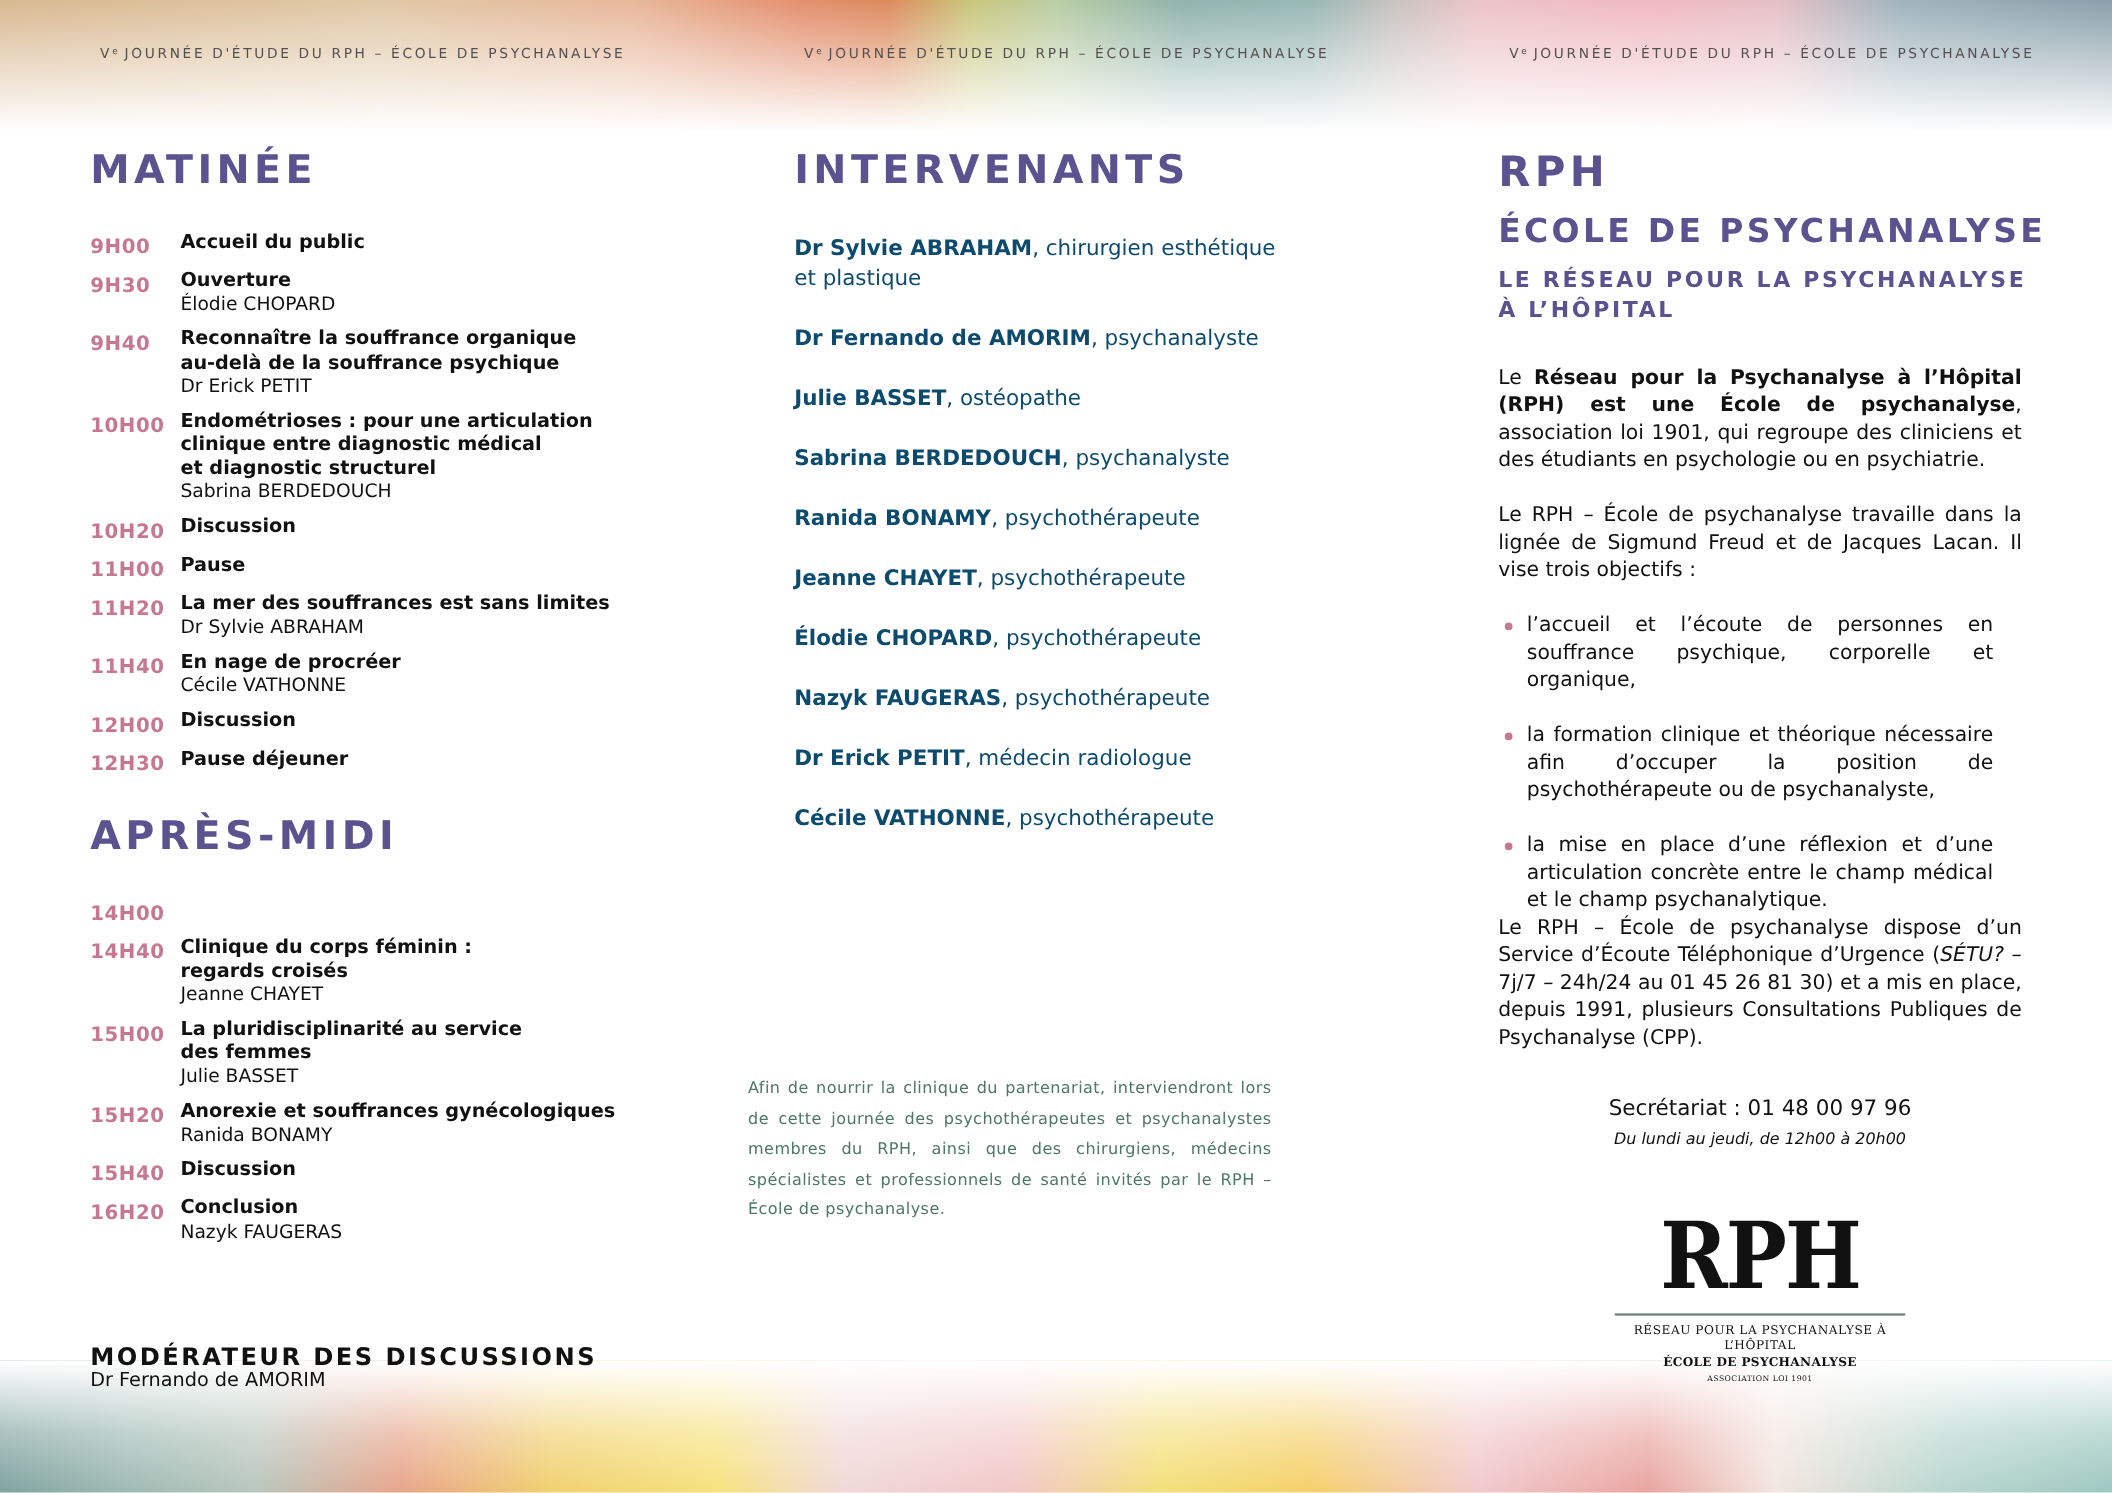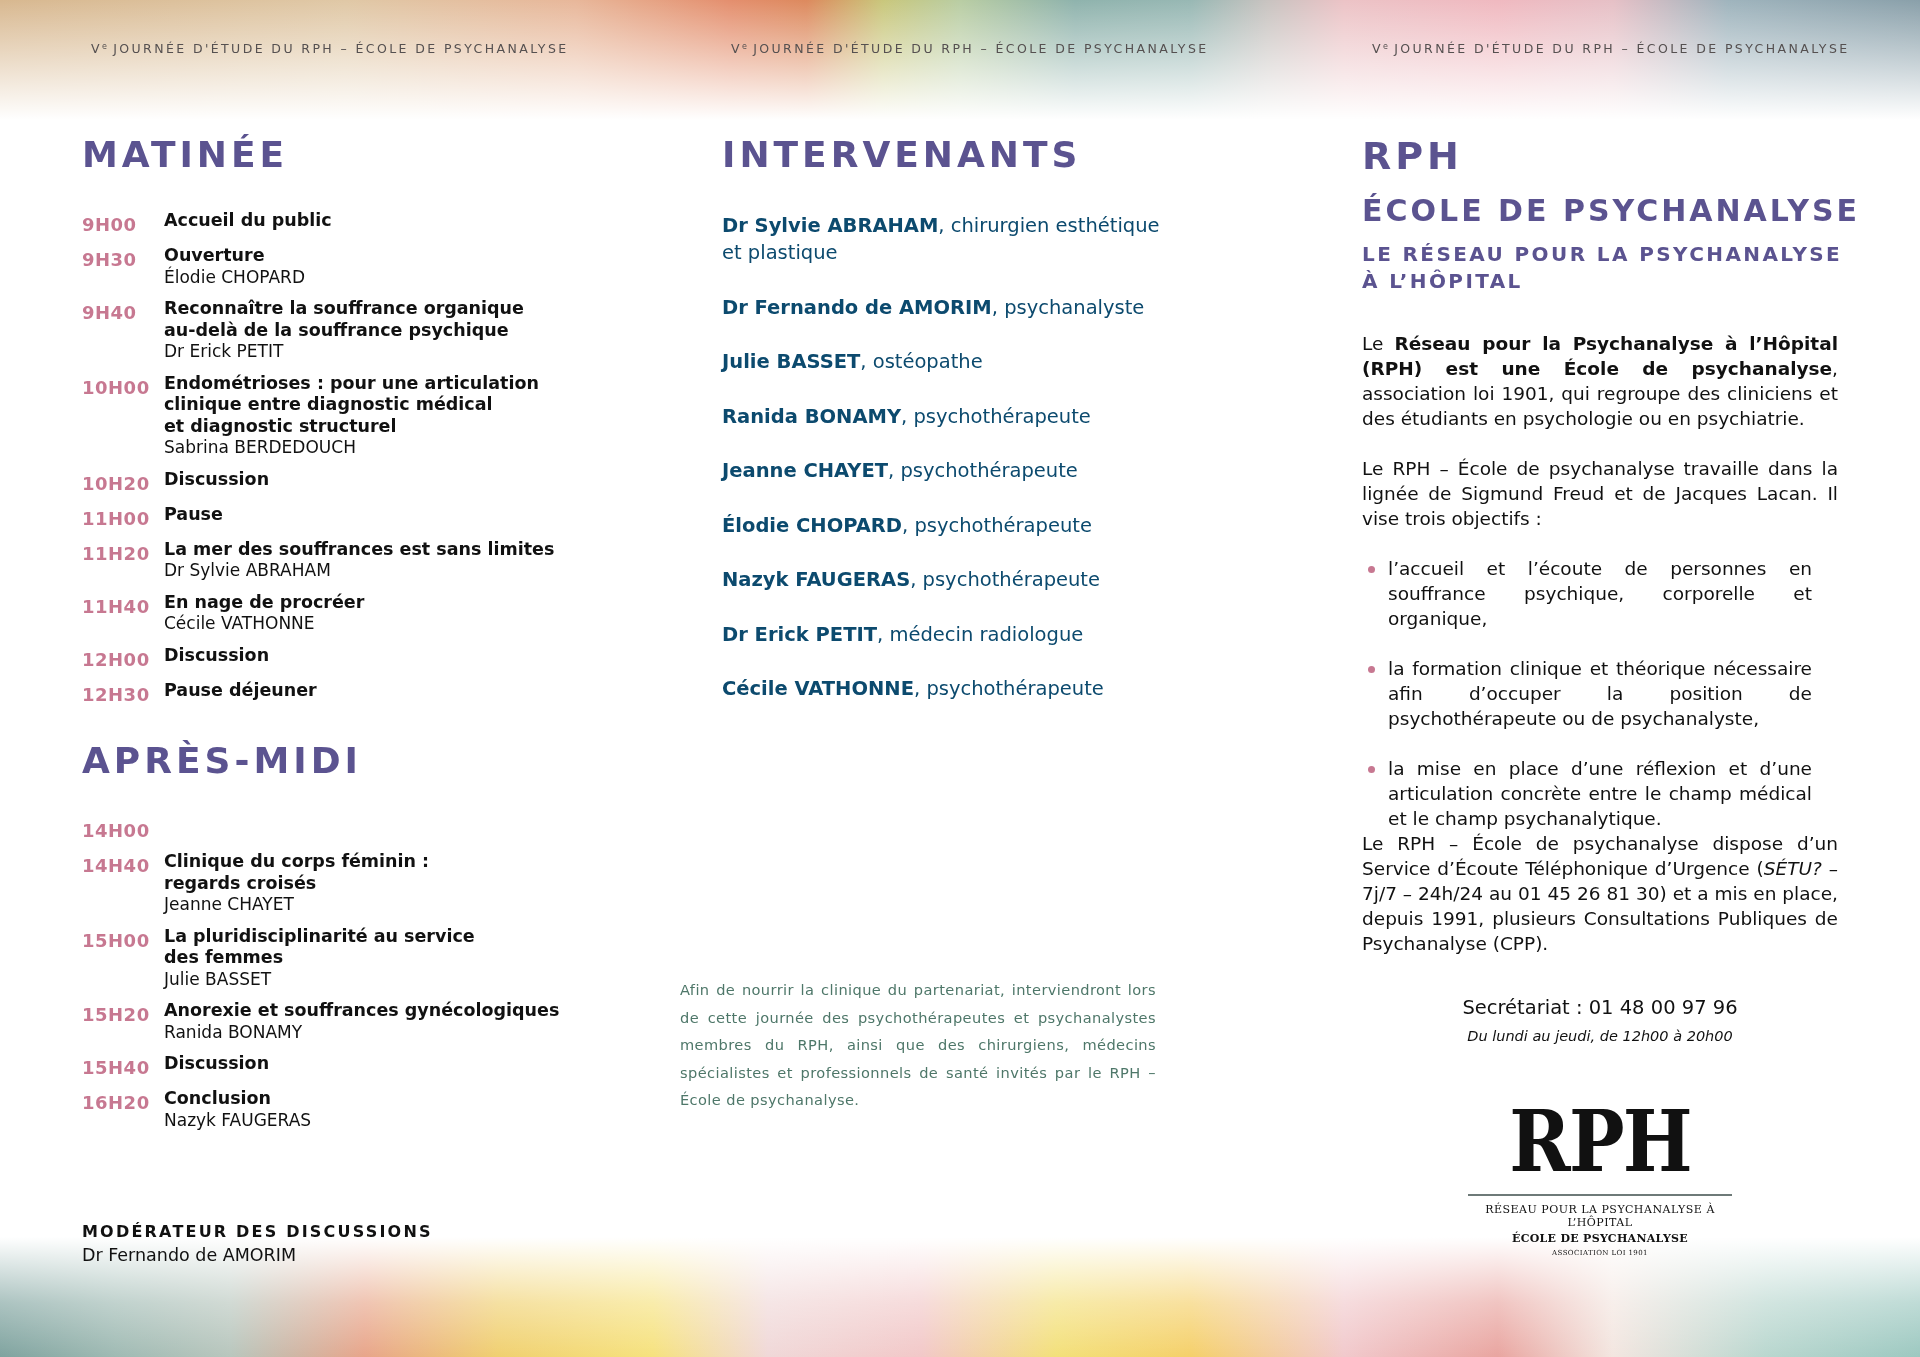--- a/index.html
+++ b/index.html
@@ -46,21 +46,21 @@
     .slot .time {
       width: 82px; flex: none; font-family: "DejaVu Sans", sans-serif; font-weight: bold;
       font-size: 18px; color: #c77891; padding-top: 4px; letter-spacing: 0.5px;
     }
     .slot .body { flex: 1; }
     .slot .title { font-weight: bold; font-size: 17.5px; line-height: 21.5px; color: #111; }
     .slot .speaker { font-size: 17px; line-height: 21.5px; color: #111; }
     .slot .title em { font-style: italic; }
 
     .moderator-label {
-      position: absolute; left: 82px; top: 1222px; font-weight: bold; font-size: 16px;
+      position: absolute; left: 82px; top: 1222px; font-weight: bold; font-size: 22px;
       letter-spacing: 2.2px; color: #111; z-index: 2; white-space: nowrap;
     }
     .moderator-name {
       position: absolute; left: 82px; top: 1245px; font-size: 17.5px; color: #111; z-index: 2;
     }
 
     
     .speakers { position: absolute; left: 722px; top: 212px; width: 440px; }
     .speaker-row { font-size: 19.5px; line-height: 27px; color: #0c4a6e; margin-bottom: 27.5px; }
     .speaker-row b { font-weight: bold; }
@@ -240,20 +240,21 @@
   <div class="moderator-name">Dr Fernando de AMORIM</div>
 </div>
 
 <div>
   <div class="section-title" style="left:722px; top:134px; font-size:36px;">INTERVENANTS</div>
   <div class="speakers">
     <div class="speaker-row" style="white-space:pre-line;"><b>Dr Sylvie ABRAHAM</b><span>, chirurgien esthétique
 et plastique</span></div>
     <div class="speaker-row"><b>Dr Fernando de AMORIM</b><span>, psychanalyste</span></div>
     <div class="speaker-row"><b>Julie BASSET</b><span>, ostéopathe</span></div>
+    <div class="speaker-row"><b>Sabrina BERDEDOUCH</b><span>, psychanalyste</span></div>
     <div class="speaker-row"><b>Ranida BONAMY</b><span>, psychothérapeute</span></div>
     <div class="speaker-row"><b>Jeanne CHAYET</b><span>, psychothérapeute</span></div>
     <div class="speaker-row"><b>Élodie CHOPARD</b><span>, psychothérapeute</span></div>
     <div class="speaker-row"><b>Nazyk FAUGERAS</b><span>, psychothérapeute</span></div>
     <div class="speaker-row"><b>Dr Erick PETIT</b><span>, médecin radiologue</span></div>
     <div class="speaker-row"><b>Cécile VATHONNE</b><span>, psychothérapeute</span></div>
   </div>
   <div class="note">Afin de nourrir la clinique du partenariat, interviendront lors de cette journée des psychothérapeutes et psychanalystes membres du RPH, ainsi que des chirurgiens, médecins spécialistes et professionnels de santé invités par le RPH – École de psychanalyse.</div>
 </div>
 

